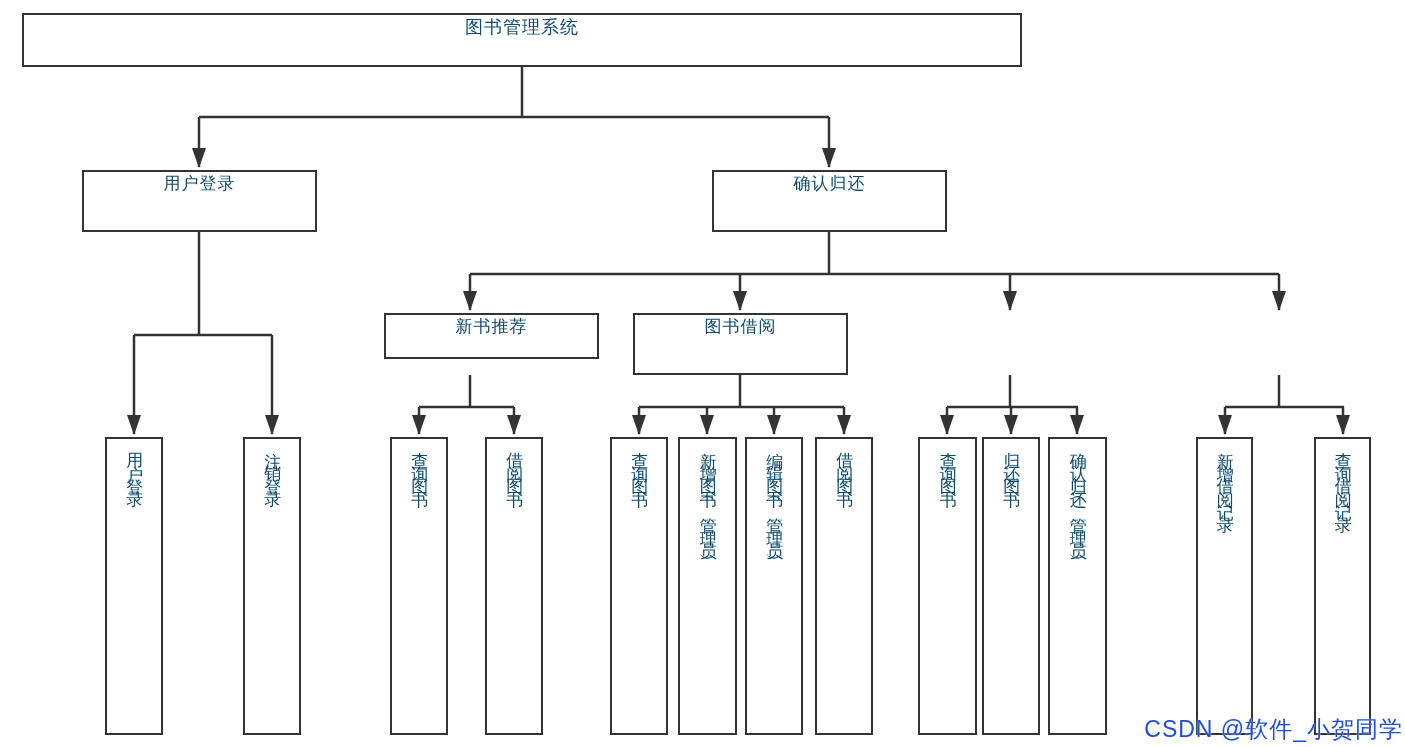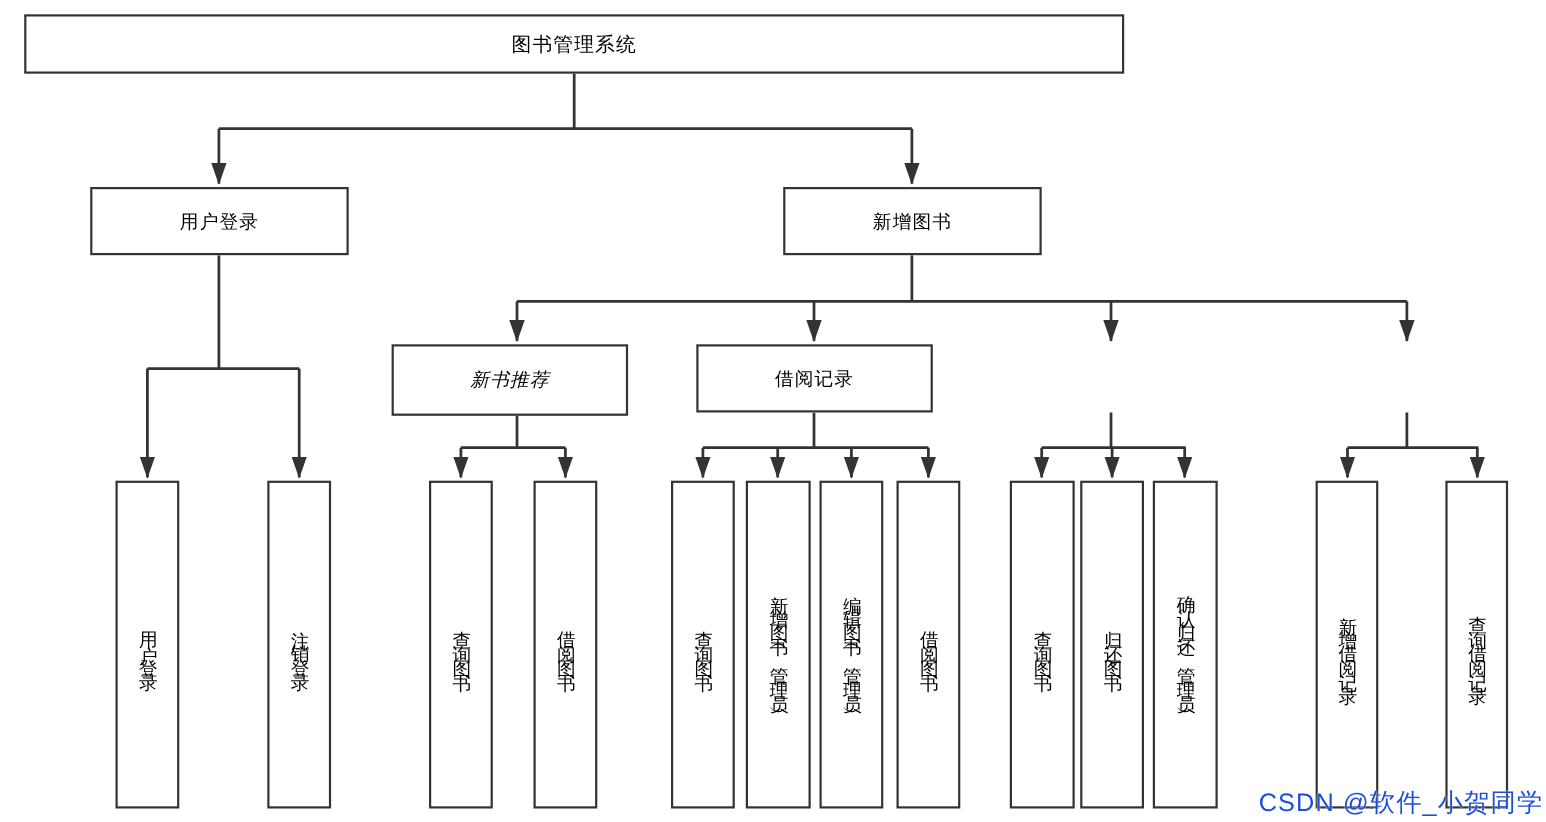--- a/index.html
+++ b/index.html
@@ -20,23 +20,22 @@
     left: 0;
     top: 0;
     z-index: 1;
   }
   .box {
     position: absolute;
     box-sizing: border-box;
     background: #ffffff;
     border: 2.5px solid #333333;
     display: flex;
-    align-items: center;
     justify-content: center;
-    color: #000000;
+    color: #0c4a6e;
     z-index: 2;
   }
   .hbox {
     font-size: 17px;
     letter-spacing: 1px;
     white-space: nowrap;
   }
   .rootbox {
     font-size: 18px;
   }
@@ -116,28 +115,28 @@
   </svg>
 
   <div class="box hbox rootbox" style="left:22px; top:13px; width:1000px; height:54px;">
     <span>图书管理系统</span>
   </div>
 
   <div class="box hbox" style="left:82px; top:170px; width:235px; height:62px;">
     <span>用户登录</span>
   </div>
   <div class="box hbox" style="left:712px; top:170px; width:235px; height:62px;">
-    <span>新增图书</span>
+    <span>确认归还</span>
   </div>
 
-  <div class="box hbox" style="left:356px; top:313px; width:215px; height:65px;font-style:italic;">
+  <div class="box hbox" style="left:384px; top:313px; width:215px; height:46px;">
     <span>新书推荐</span>
   </div>
   <div class="box hbox" style="left:633px; top:313px; width:215px; height:62px;">
-    <span>借阅记录</span>
+    <span>图书借阅</span>
   </div>
 
   <div class="box leaf" style="left:105px; top:437px; width:58px; height:298px;">
     <span>用户登录</span>
   </div>
   <div class="box leaf" style="left:243px; top:437px; width:58px; height:298px;">
     <span>注销登录</span>
   </div>
 
   <div class="box leaf" style="left:390px; top:437px; width:58px; height:298px;">

